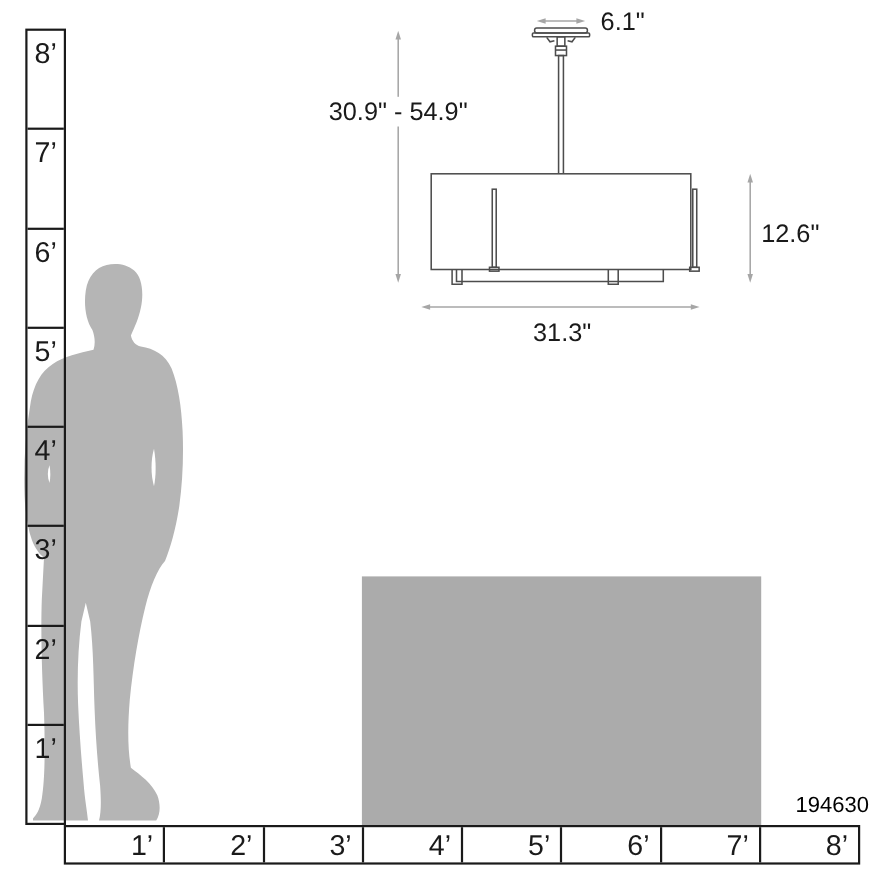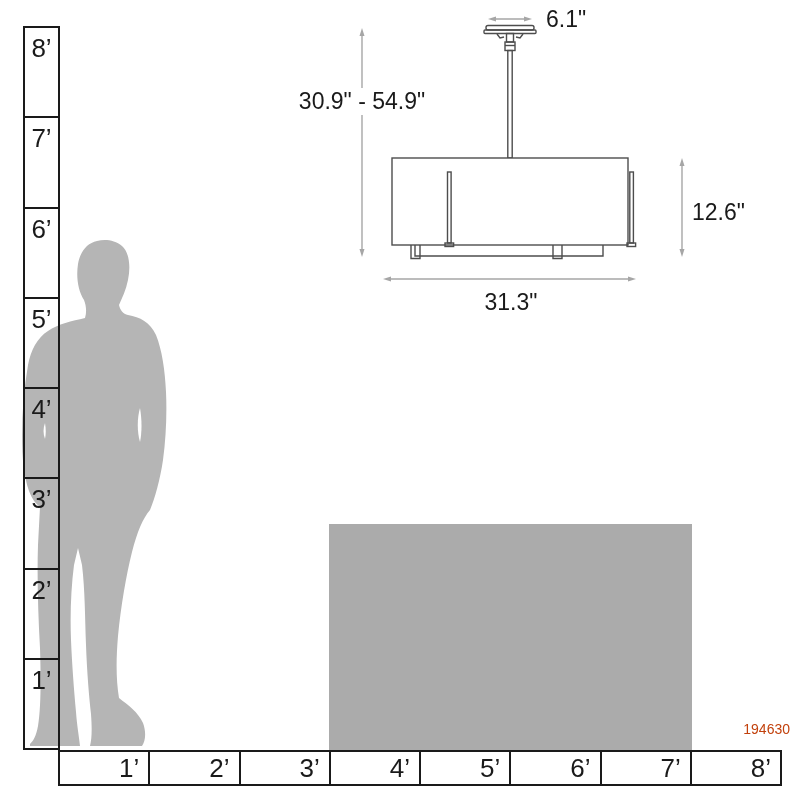--- a/index.html
+++ b/index.html
@@ -38,21 +38,21 @@
   }
   
   .dim-label{
     position:absolute;font-size:23px;white-space:nowrap;color:#1a1a1a;z-index:5;
   }
   .dim-canopy{left:546px;top:6px;}
   .dim-height{left:362px;top:88px;transform:translateX(-50%);background:#fff;padding:0 4px;}
   .dim-shade-h{left:692px;top:199px;}
   .dim-shade-w{left:511px;top:289px;transform:translateX(-50%);}
   .product-code{
-    position:absolute;right:10px;top:721px;font-size:14px;color:#c2410c;z-index:5;margin-left:36px;
+    position:absolute;right:10px;top:721px;font-size:20px;color:#000000;z-index:5;margin-left:36px;
   }
   .layer-silhouette{z-index:2;}
   .layer-fixture{z-index:4;}
 </style>
 </head>
 <body>
 
 <div id="canvas">
 
   <svg class="layer-silhouette" width="800" height="800" viewBox="0 0 800 800">

